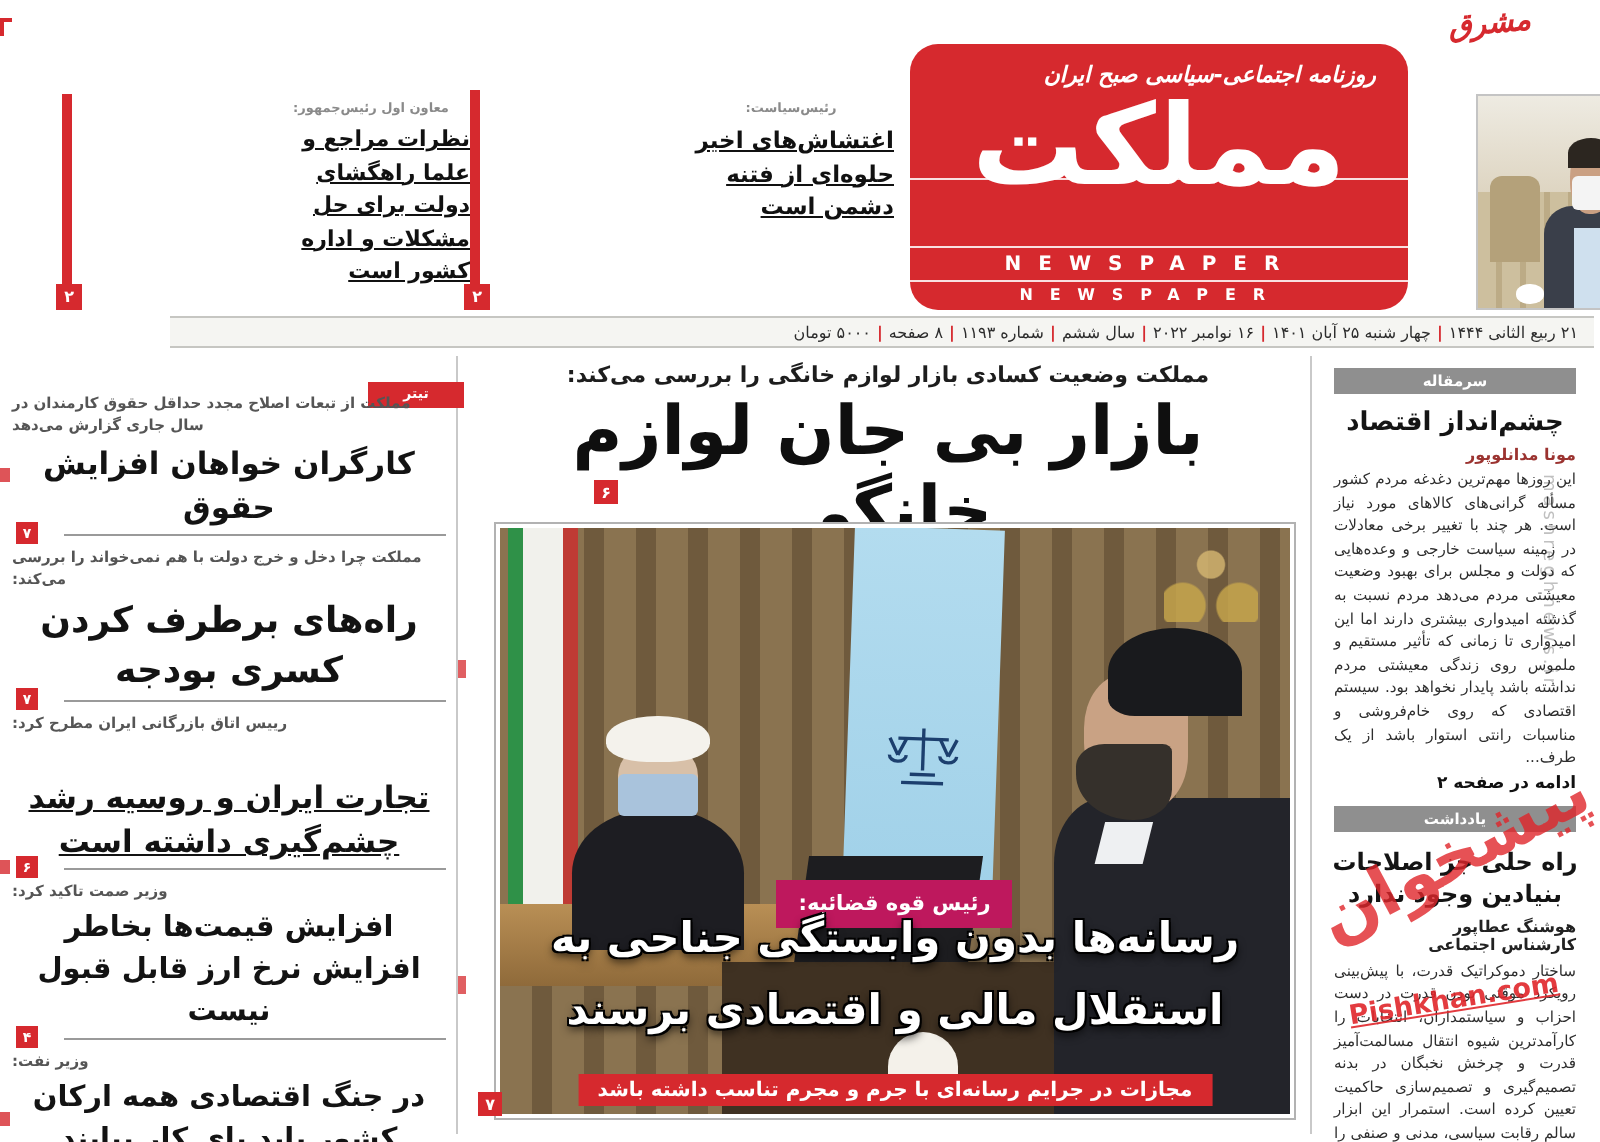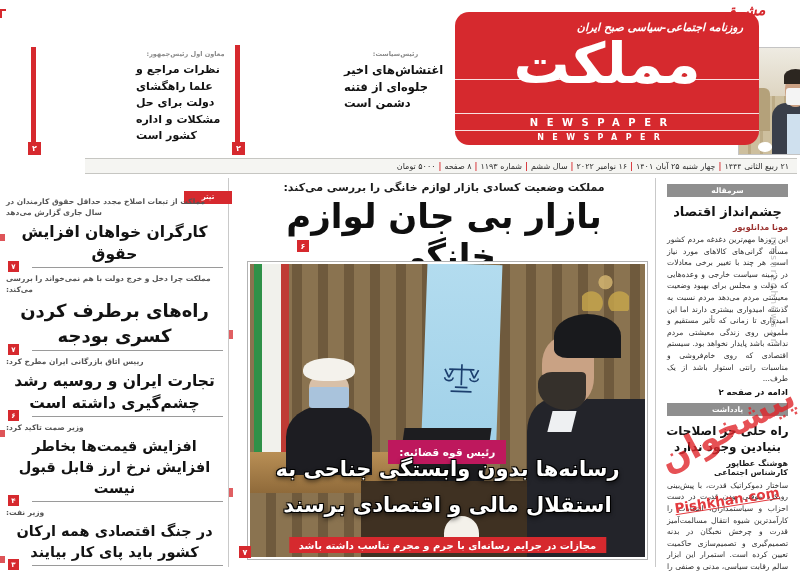--- a/index.html
+++ b/index.html
@@ -1,38 +1,38 @@
 <!DOCTYPE html>
 <html dir="rtl" lang="fa"><head>
 <meta charset="utf-8">
 <style>
   html,body{margin:0;padding:0;background:#e9e9e9;}
   #page{position:relative;width:800px;height:571px;background:#fff;overflow:hidden;
         font-family:"DejaVu Sans",sans-serif;direction:rtl;margin:0 auto;}
   .abs{position:absolute;}
   
-  .logo-block{left:455px;top:12px;width:304px;height:133px;background:#d6292e;border-radius:14px;overflow:hidden;}
+  .logo-block{left:455px;top:22px;width:249px;height:133px;background:#d6292e;border-radius:14px;overflow:hidden;}
   .logo-tagline{position:absolute;top:9px;right:16px;color:#fff;font-size:11px;font-weight:bold;font-style:italic;}
   .logo-title{position:absolute;top:22px;left:0;right:0;text-align:center;color:#fff;font-size:56px;font-weight:900;line-height:60px;letter-spacing:-2px;}
   .logo-hair{position:absolute;left:0;right:0;height:1px;background:rgba(255,255,255,.85);}
   .logo-latin{position:absolute;left:0;right:0;text-align:center;color:#fff;font-weight:bold;}
   .logo-latin.l1{bottom:17px;font-size:10px;letter-spacing:.85em;text-indent:.85em;}
   .logo-latin.l2{bottom:3px;font-size:8px;letter-spacing:1.05em;text-indent:1.05em;text-align:center;}
   .mashregh-script{left:724px;top:1px;width:74px;color:#d6292e;font-size:15px;font-weight:bold;font-style:italic;transform:rotate(-5deg);text-align:left;}
   .vert-url{left:769px;top:34px;height:310px;writing-mode:vertical-rl;color:#c0c0c0;font-size:9px;letter-spacing:2px;}
   .datestrip{left:85px;top:158px;width:712px;height:16px;background:#f5f5f2;border-top:1px solid #c6c6c2;border-bottom:1px solid #c6c6c2;
              display:flex;align-items:center;padding:0 8px;box-sizing:border-box;font-size:8px;color:#2c2c2c;white-space:nowrap;overflow:hidden;}
   .datestrip span:not(:first-child)::before{content:"|";color:#d6292e;margin:0 3px;font-weight:bold;}
   
   .vbar{width:5px;background:#d6292e;}
   .badge{background:#d6292e;color:#fff;font-size:8px;font-weight:bold;width:13px;height:13px;
          display:flex;align-items:center;justify-content:center;box-sizing:border-box;}
   .photo{border:1px solid #c4c4c4;box-sizing:border-box;overflow:hidden;position:relative;}
   .cap-kicker{font-size:6.5px;color:#8a8a8a;font-weight:bold;text-align:center;}
-  .cap-head{font-size:11px;font-weight:900;color:#111;text-align:left;line-height:16.5px;margin-top:4px;}
+  .cap-head{font-size:11px;font-weight:900;color:#111;text-align:right;line-height:16.5px;margin-top:4px;text-decoration:underline;}
   
   .p1-wall{position:absolute;left:0;top:0;right:0;height:45%;background:linear-gradient(#eeebe2,#ded5c2);}
   .p1-slats{position:absolute;left:0;top:45%;right:0;bottom:0;background:repeating-linear-gradient(90deg,#cdbf9e 0 9px,#bcab86 9px 12px);}
   .p1-chair{position:absolute;left:6%;top:38%;width:26%;height:40%;background:#b4a17a;border-radius:6px 6px 0 0;}
   .p1-suit{position:absolute;left:34%;top:52%;width:52%;height:48%;background:#3a3f4a;border-radius:14px 14px 0 0;}
   .p1-shirt{position:absolute;left:50%;top:62%;width:18%;height:38%;background:#cfe0ee;}
   .p1-head{position:absolute;left:48%;top:24%;width:22%;height:32%;background:#caa083;border-radius:45%;}
   .p1-hair{position:absolute;left:47%;top:20%;width:24%;height:14%;background:#2c2620;border-radius:50% 50% 0 0;}
   .p1-mask{position:absolute;left:49%;top:38%;width:20%;height:16%;background:#f4f4f4;border-radius:3px;}
   .p1-cup{position:absolute;left:20%;bottom:2%;width:14%;height:9%;background:#fff;border-radius:50%;}
@@ -208,21 +208,21 @@
     <div>
       <div class="kicker-line">مملکت چرا دخل و خرج دولت با هم نمی‌خواند را بررسی می‌کند:</div>
       <div class="hl" style="font-size:18px;line-height:25px;margin-top:3px;">راه‌های برطرف کردن کسری بودجه</div>
       <div class="rule">
           <span class="badge">۷</span>
         </div>
     </div>
 
     <div>
       <div class="kicker-line">رییس اتاق بازرگانی ایران مطرح کرد:</div>
-      <div class="hl" style="font-size:15.5px;line-height:22px;margin-top:3px;">تجارت ایران و روسیه رشد چشم‌گیری داشته است</div>
+      <div class="hl" style="font-size:15.5px;line-height:22px;margin-top:21px;text-decoration:underline;">تجارت ایران و روسیه رشد چشم‌گیری داشته است</div>
       <div class="rule">
           <span class="badge">۶</span>
         </div>
     </div>
 
     <div>
       <div class="kicker-line">وزیر صمت تاکید کرد:</div>
       <div class="hl" style="font-size:14.5px;line-height:21px;margin-top:3px;">افزایش قیمت‌ها بخاطر افزایش نرخ ارز قابل قبول نیست</div>
       <div class="rule">
           <span class="badge">۴</span>

